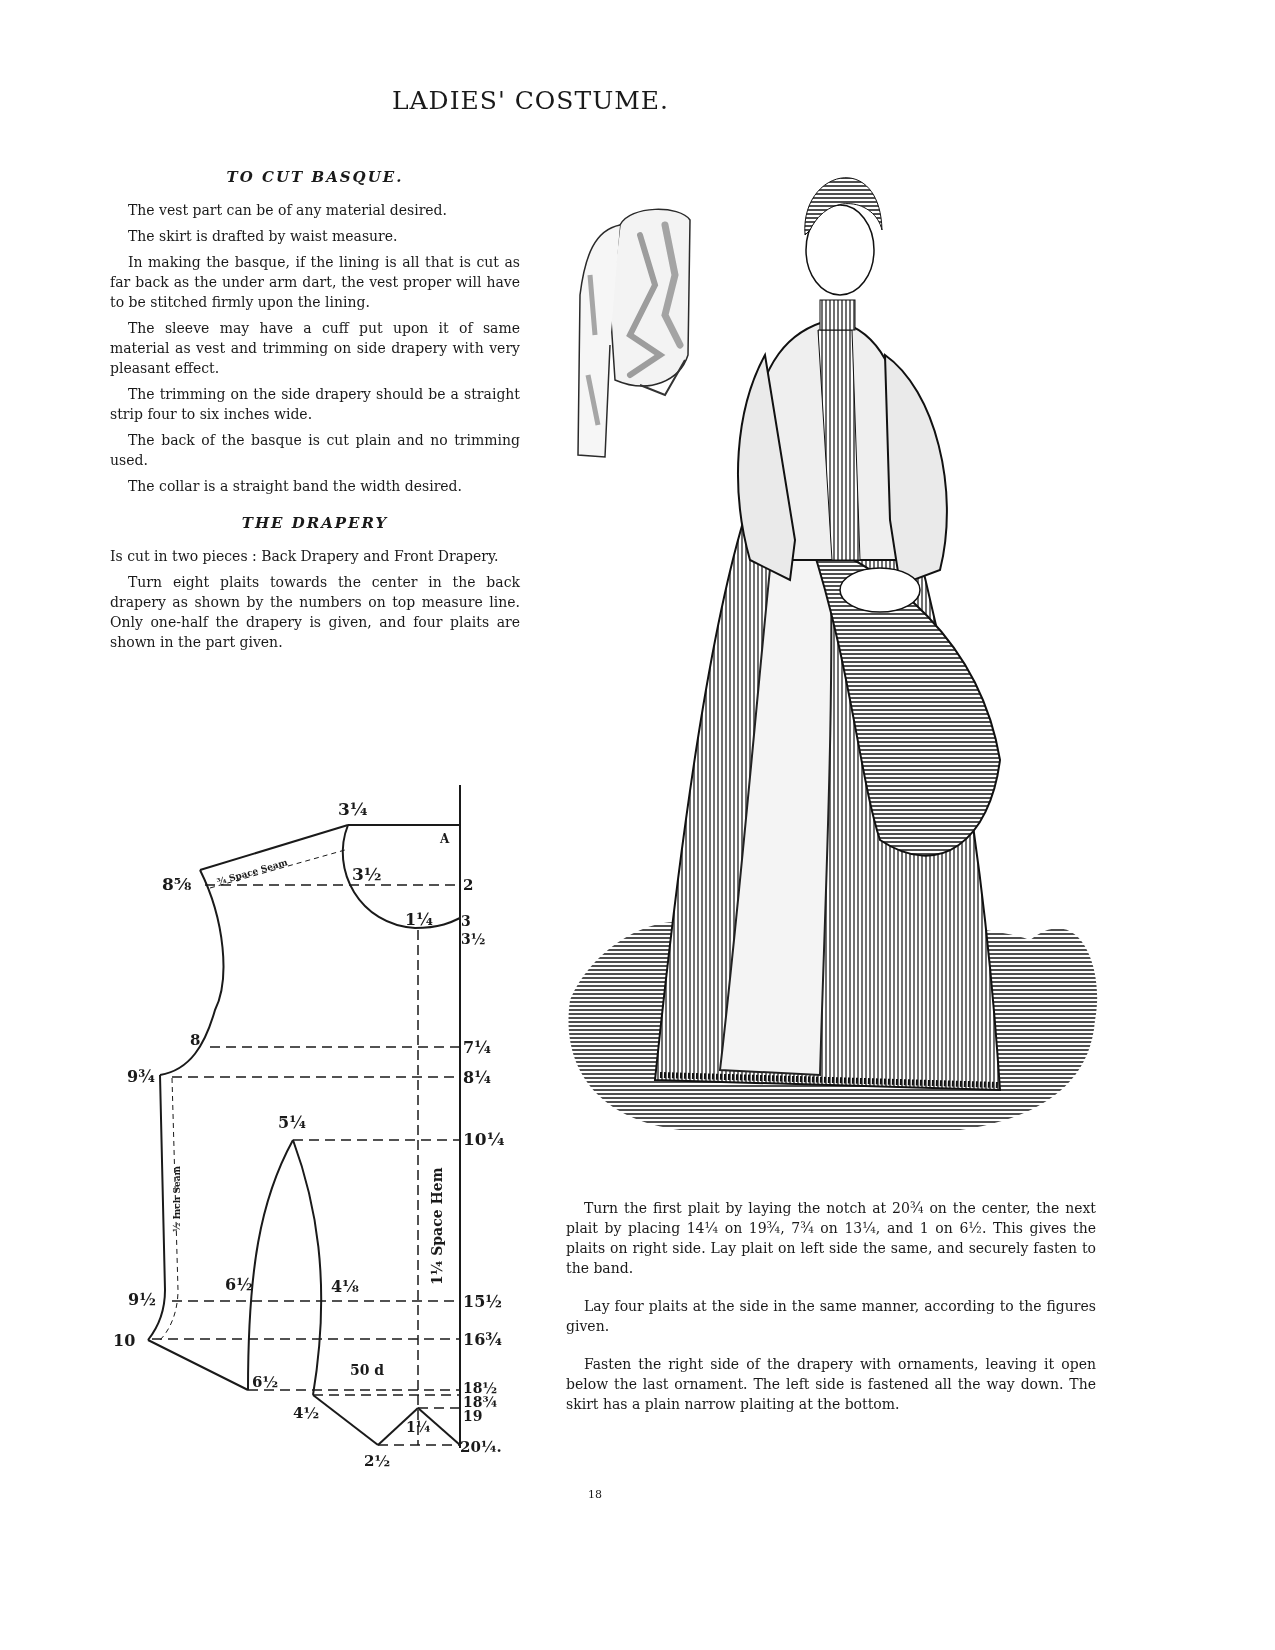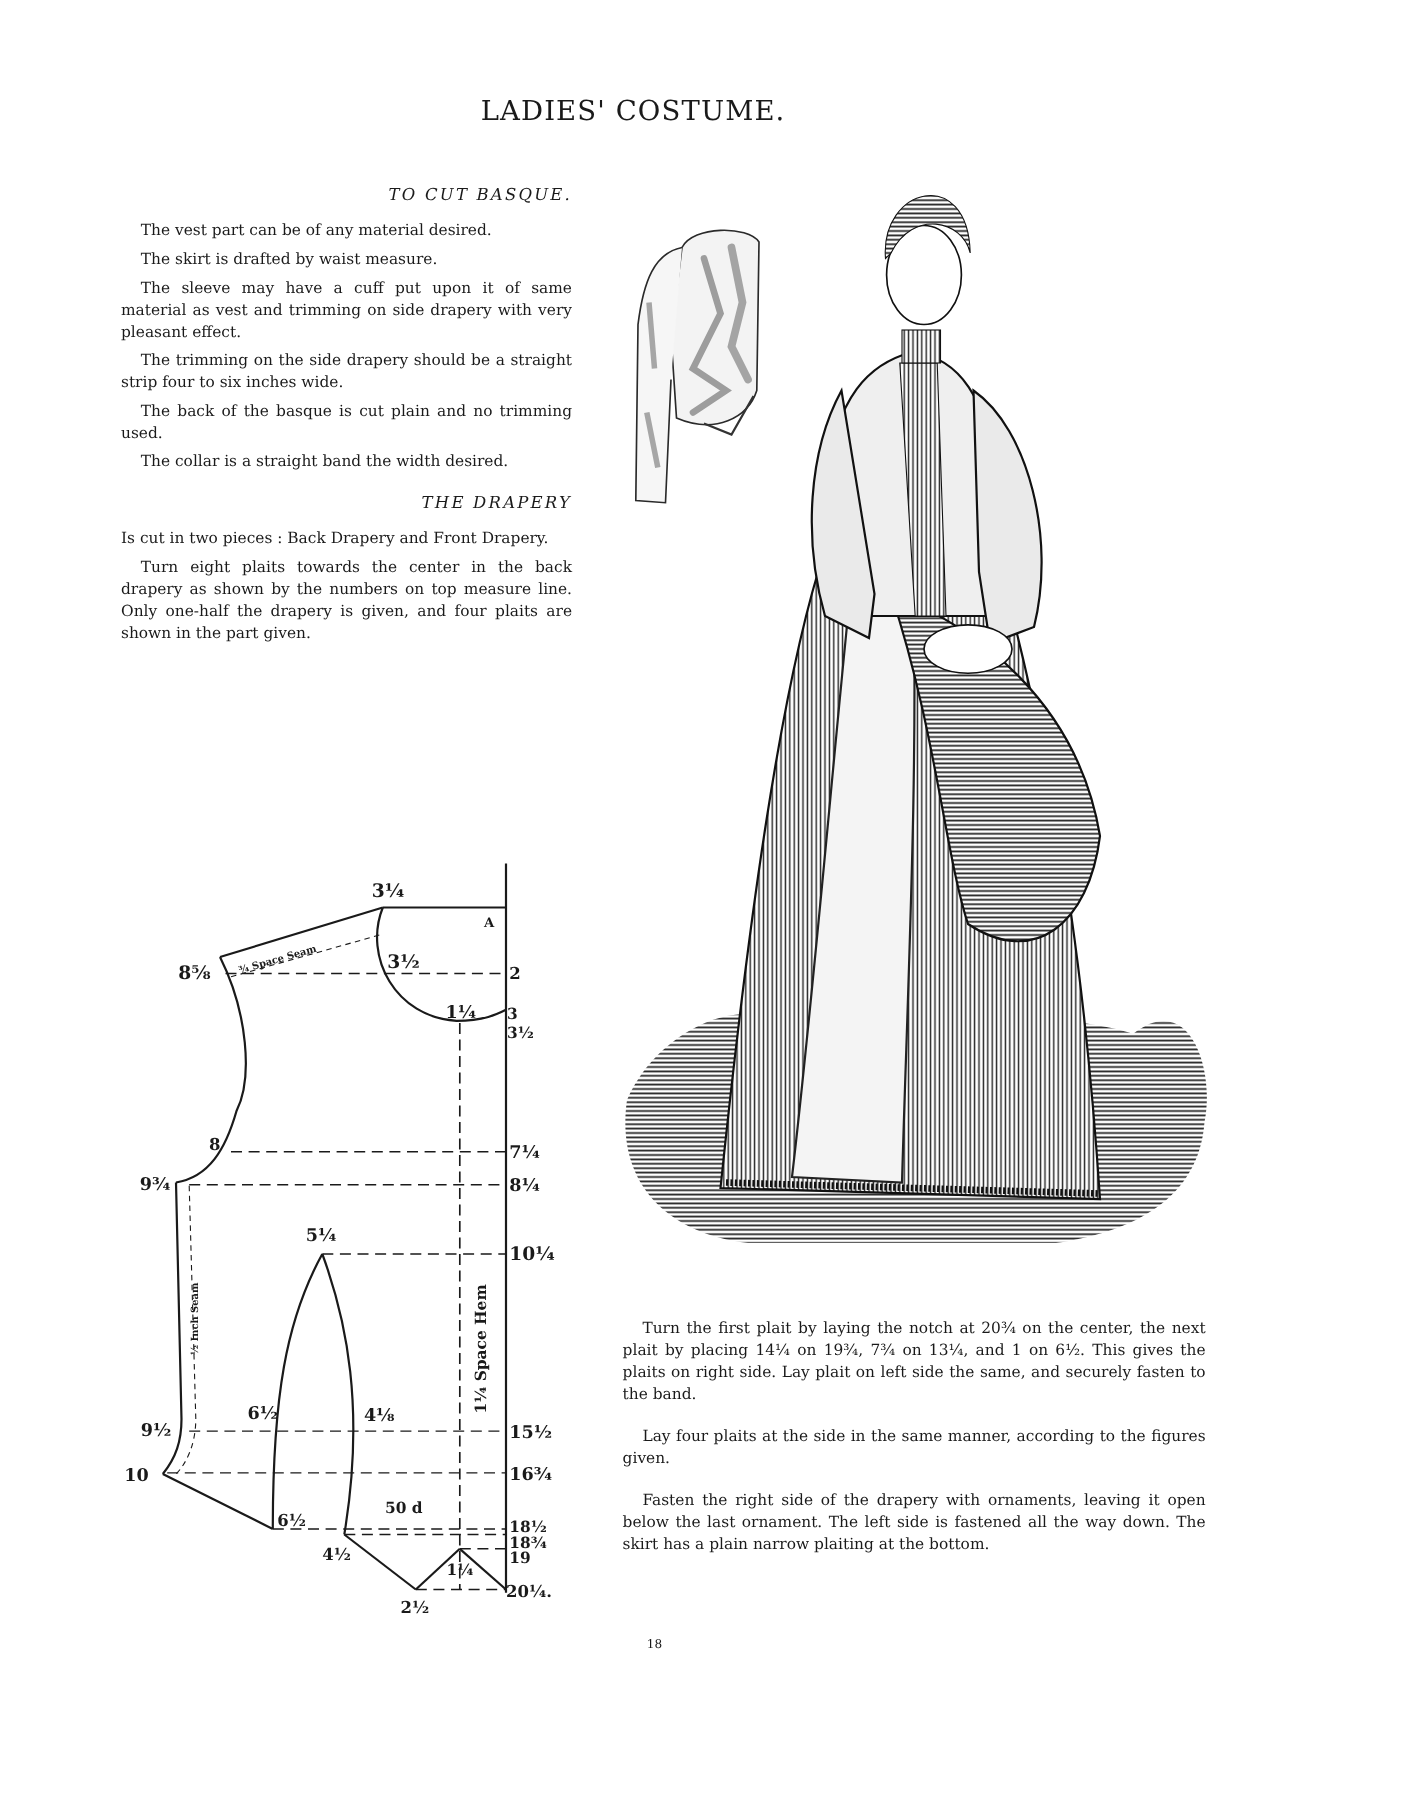--- a/index.html
+++ b/index.html
@@ -1,39 +1,40 @@
 <!DOCTYPE html>
 <html><head>
 <meta charset="utf-8">
 <style>
   html, body { margin: 0; padding: 0; background: #ffffff; }
   body { width: 1275px; height: 1650px; position: relative; overflow: hidden;
          font-family: "DejaVu Serif", "Liberation Serif", serif; color: #1a1a1a; }
   .page-title { position: absolute; left: 0; width: 1061px; top: 86px; text-align: center;
-                font-size: 25px; letter-spacing: 1px; font-weight: normal; margin: 0; padding-left: 45px; }
+                font-size: 25px; letter-spacing: 1px; font-weight: normal; margin: 0; }
   .col-left { position: absolute; left: 110px; top: 150px; width: 410px; }
   .col-right { position: absolute; left: 566px; top: 1180px; width: 530px; }
   p { margin: 0 0 6px 0; font-size: 14px; line-height: 20px; text-align: justify; text-indent: 18px; }
   p.noindent { text-indent: 0; }
-  h2 { font-size: 15px; font-style: italic; font-weight: normal; letter-spacing: 2px; text-align: right;
+  h2 { font-size: 15px; font-style: italic; font-weight: bold; letter-spacing: 2px; text-align: center;
        margin: 18px 0 14px 0; }
   .col-right p { margin-bottom: 14px; text-indent: 0; padding-left: 0; margin-top: 18px; }
   .page-number { position: absolute; left: 588px; top: 1488px; font-size: 11px; }
   .illus { position: absolute; }
   svg text { font-family: "DejaVu Serif", "Liberation Serif", serif; font-weight: bold; fill: #1a1a1a; }
 </style>
 </head>
 <body>
 
 <h1 class="page-title">LADIES' COSTUME.</h1>
 
 <div class="col-left">
   <h2>TO CUT BASQUE.</h2>
   <p>The vest part can be of any material desired.</p>
   <p>The skirt is drafted by waist measure.</p>
+  <p>In making the basque, if the lining is all that is cut as far back as the under arm dart, the vest proper will have to be stitched firmly upon the lining.</p>
   <p>The sleeve may have a cuff put upon it of same material as vest and trimming on side drapery with very pleasant effect.</p>
   <p>The trimming on the side drapery should be a straight strip four to six inches wide.</p>
   <p>The back of the basque is cut plain and no trimming used.</p>
   <p>The collar is a straight band the width desired.</p>
   <h2>THE DRAPERY</h2>
   <p class="noindent">Is cut in two pieces : Back Drapery and Front Drapery.</p>
   <p>Turn eight plaits towards the center in the back drapery as shown by the numbers on top measure line. Only one-half the drapery is given, and four plaits are shown in the part given.</p>
 </div>
 
 <svg class="illus" style="left:0;top:0" width="560" height="1520" viewBox="0 0 560 1520">

